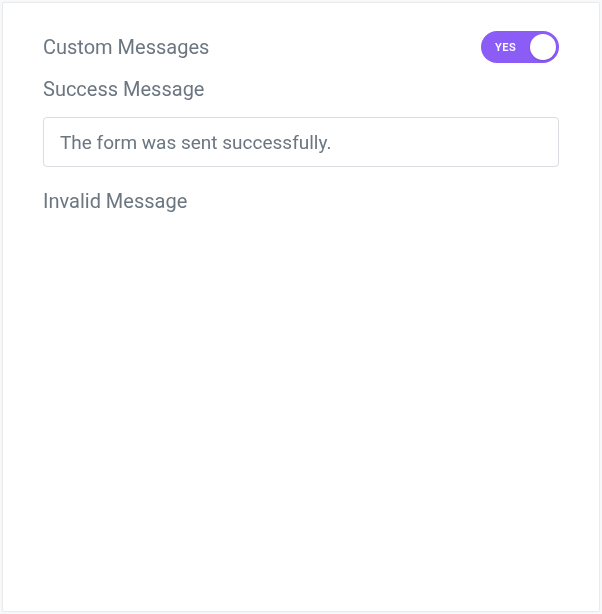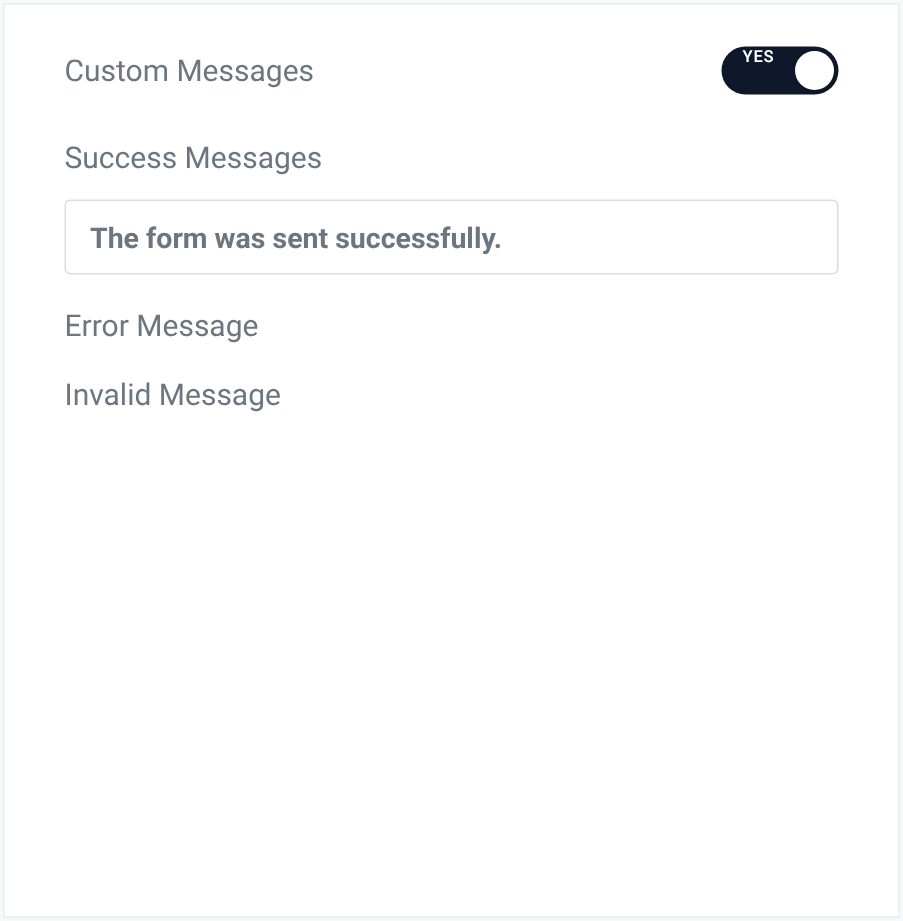--- a/index.html
+++ b/index.html
@@ -20,36 +20,36 @@
       border: 1px solid #e8eaec;
       border-radius: 2px;
       padding: 28px 40px 28px 40px;
       width: 100%;
       height: 100%;
     }
     .header-row {
       display: flex;
       align-items: center;
       justify-content: space-between;
-      margin-bottom: 30px;
+      margin-bottom: 14px;
     }
     .section-title {
       font-size: 20px;
       font-weight: 400;
       color: #6b7680;
     }
     .toggle {
       position: relative;
       width: 78px;
       height: 32px;
       border-radius: 16px;
-      background: #0f172a;
+      background: #8b5cf6;
       cursor: pointer;
       display: flex;
-      align-items: flex-start;
+      align-items: center;
     }
     .toggle-label {
       color: #ffffff;
       font-size: 11px;
       font-weight: 600;
       letter-spacing: 0.5px;
       padding-left: 14px;
     }
     .toggle-knob {
       position: absolute;
@@ -76,43 +76,41 @@
       height: 50px;
       border: 1px solid #d9dde1;
       border-radius: 4px;
       padding: 0 16px;
       font-size: 19px;
       color: #6b7680;
       font-family: inherit;
       background: #ffffff;
       outline: none;
       text-overflow: ellipsis;
-      font-weight: bold;
     }
   </style>
 </head>
 <body>
 
 <div class="panel">
 
   <div class="header-row">
     <div class="section-title">Custom Messages</div>
     <div class="toggle">
       <span class="toggle-label">YES</span>
       <span class="toggle-knob"></span>
     </div>
   </div>
 
   <div class="field-group">
-    <label class="field-label">Success Messages</label>
+    <label class="field-label">Success Message</label>
     <input type="text" class="text-input" value="The form was sent successfully." style="">
   </div>
 
   <div class="field-group">
-    <label class="field-label">Error Message</label>
   </div>
 
   <div class="field-group">
   </div>
 
   <div class="field-group">
     <label class="field-label">Invalid Message</label>
   </div>
 
 </div>

